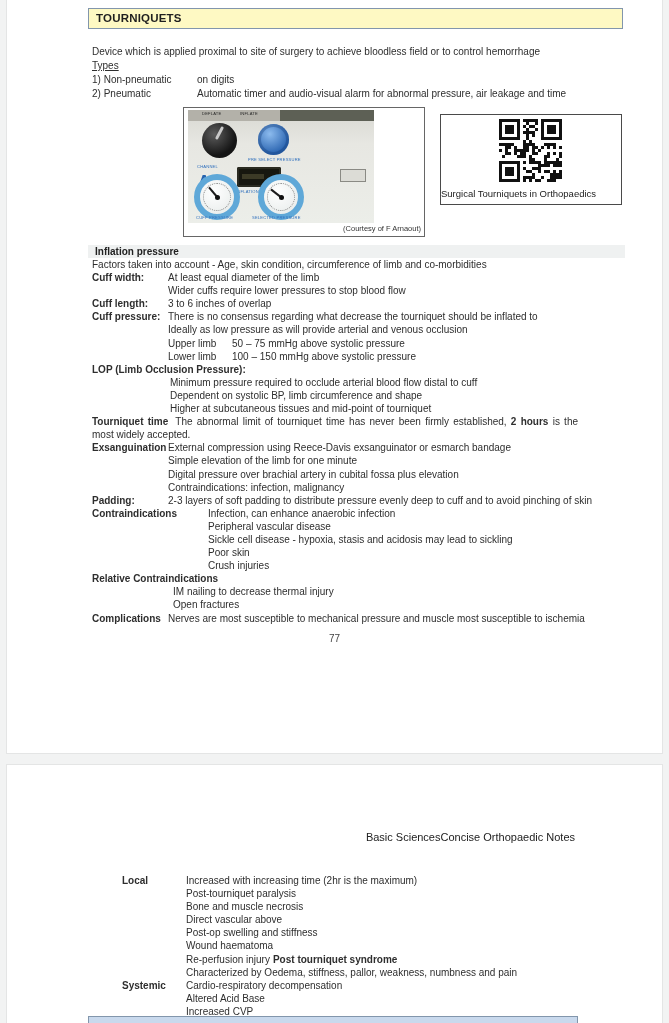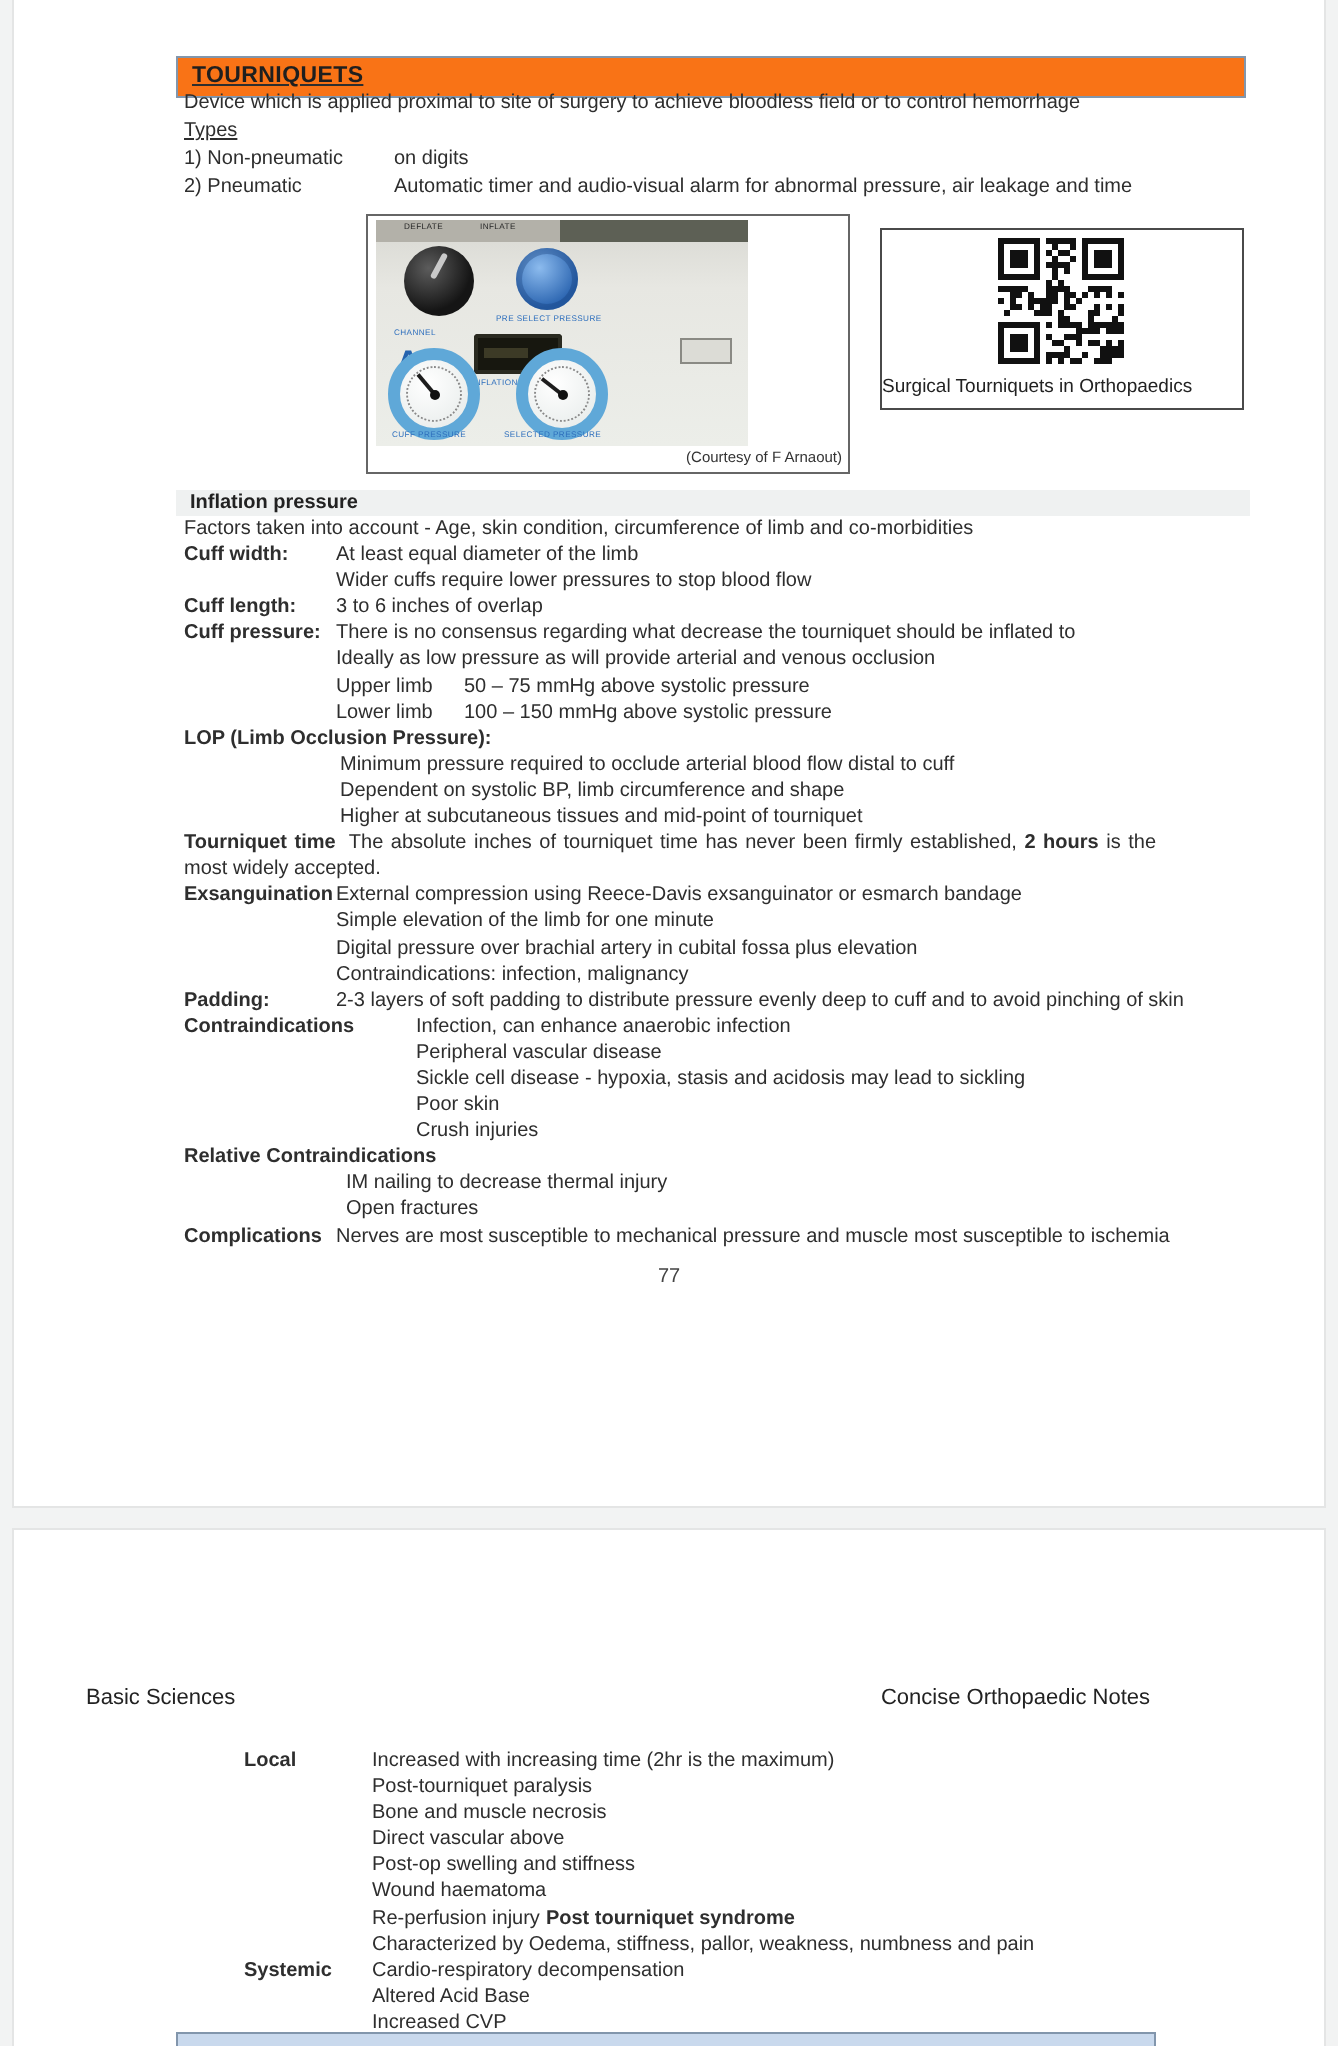--- a/index.html
+++ b/index.html
@@ -9,22 +9,22 @@
     font-family:"Liberation Sans","DejaVu Sans",sans-serif;
     color:#2e2e2e;
     -webkit-font-smoothing:antialiased;
   }
   .page{position:absolute;left:7px;width:655px;background:#fff;box-shadow:0 0 0 1px #e4e5e5}
   #page1{top:0;height:753px}
   #page2{top:765px;height:258px}
 
   
   .title-box{
-    position:absolute;left:81px;top:28px;width:535px;height:21px;
-    background:#f97316;border:1.5px solid #8296ac;box-sizing:border-box;text-decoration:underline;
+    position:absolute;left:81px;top:8px;width:535px;height:21px;
+    background:#fef9c3;border:1.5px solid #8296ac;box-sizing:border-box;
   }
   .title-box span{display:block;padding-left:7px;line-height:18px;font-size:11.5px;font-weight:bold;color:#1f1f1f;letter-spacing:.2px}
 
   
   .intro{position:absolute;left:85px;top:45px;width:540px;font-size:10px}
   .irow{display:flex;height:14px;line-height:14px;white-space:nowrap}
   .ilbl{flex:0 0 105px}
   .u{font-weight:normal;text-decoration:underline}
 
   
@@ -61,21 +61,21 @@
   .lblw{font-weight:bold;flex:0 0 116px}
   .sub{flex:0 0 64px}
   .p76{padding-left:76px}.p78{padding-left:78px}.p81{padding-left:81px}.p116{padding-left:116px}
   .hrow{font-weight:bold}
   .just{white-space:normal;text-align:justify;height:26.2px;line-height:13.1px;overflow:hidden;display:block}
   .b{font-weight:bold}
 
   .pageno{position:absolute;left:0;right:0;top:633px;text-align:center;font-size:10px;color:#444}
 
   
-  .p2head{position:absolute;left:36px;top:78px;width:532px;display:flex;justify-content:space-between;font-size:11px;color:#222}
+  .p2head{position:absolute;left:36px;top:66px;width:532px;display:flex;justify-content:flex-end;font-size:11px;color:#222}
   .p2rows{position:absolute;left:115px;top:109px;width:470px;font-size:10px}
   .p2rows .lbl2{font-weight:bold;flex:0 0 64px}
   .p2rows .p64{padding-left:64px}
   .stub{position:absolute;left:81px;top:251px;width:490px;height:10px;background:#c9d9ed;border:1.5px solid #8296ac;box-sizing:border-box}
   .mr{margin-right:3px}
 </style>
 </head>
 <body>
 
 <div class="page" id="page1">
@@ -316,21 +316,21 @@
           <span>Minimum pressure required to occlude arterial blood flow distal to cuff</span>
         </div>
       <div class="row p78">
           <span>Dependent on systolic BP, limb circumference and shape</span>
         </div>
       <div class="row p78">
           <span>Higher at subcutaneous tissues and mid-point of tourniquet</span>
         </div>
       <div class="just">
         <span class="b mr">Tourniquet time</span>
-        <span>The absolute inches of tourniquet time has never been firmly established,</span>
+        <span>The abnormal limit of tourniquet time has never been firmly established,</span>
         <span class="b">2 hours</span>
         <span>is the most widely accepted.</span>
       </div>
       <div class="row">
           <span class="lbl">Exsanguination</span>
           <span>External compression using Reece-Davis exsanguinator or esmarch bandage</span>
         </div>
       <div class="row p76">
           <span>Simple elevation of the limb for one minute</span>
         </div>

